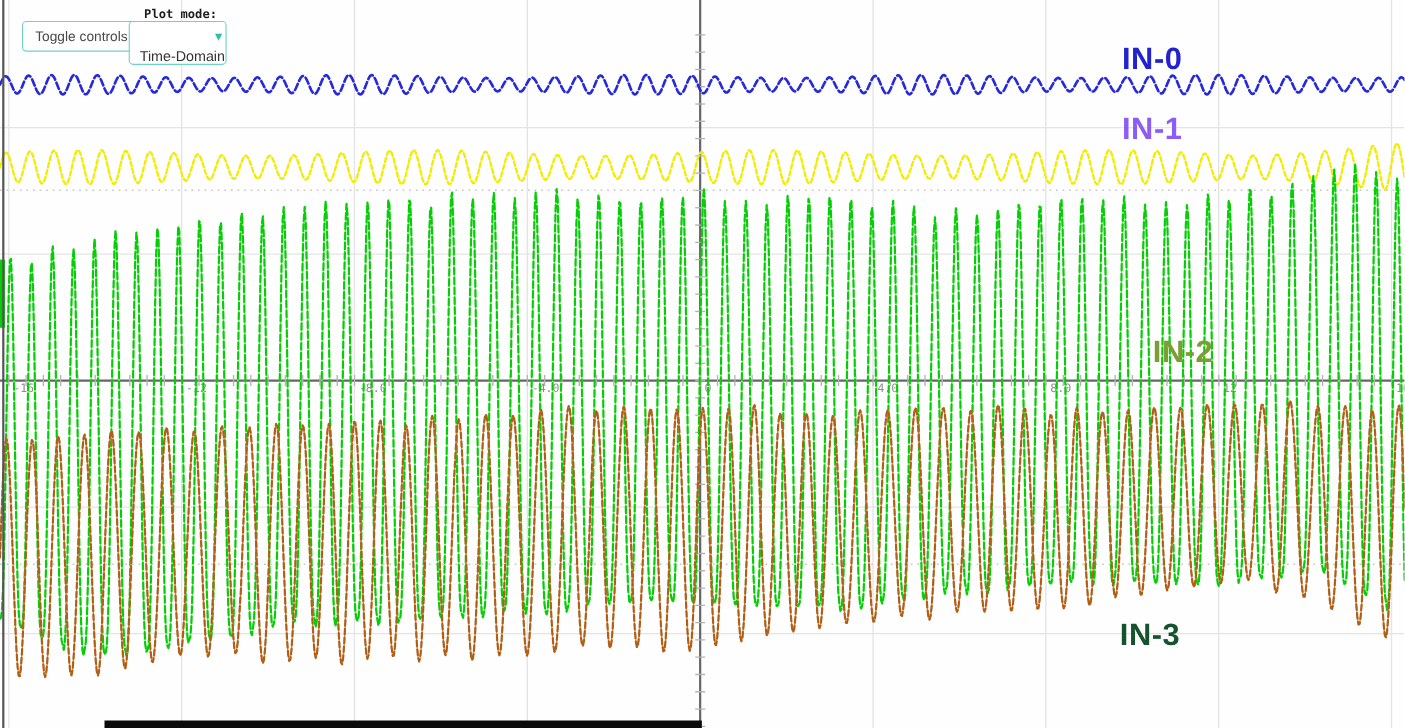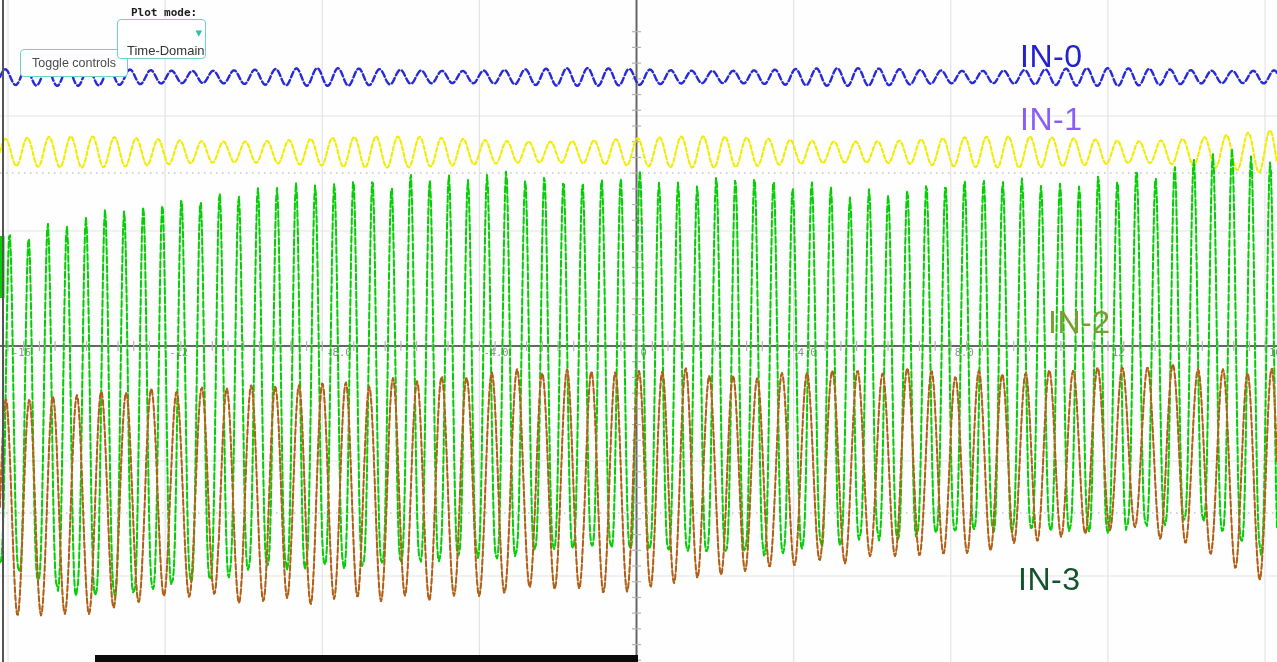--- a/index.html
+++ b/index.html
@@ -4,30 +4,30 @@
 <style>
   html,body{margin:0;padding:0;background:#fff;}
   #app{position:relative;width:1277px;height:662px;background:#fffefe;overflow:hidden;
        font-family:"Liberation Sans",sans-serif;}
   #scope-svg{position:absolute;left:0;top:0;}
   .left-border{position:absolute;left:2px;top:0;width:2px;height:662px;background:#555;}
   
   #controls{position:absolute;left:0;top:0;width:700px;height:60px;}
   .btn{position:absolute;left:20px;top:19px;height:28px;padding:0 11px;background:#fff;
        border:1.5px solid #6fd2c8;border-radius:4px;color:#4a4a4a;font-size:12.5px;
-       font-family:"Liberation Sans",sans-serif;display:flex;align-items:center;box-sizing:border-box;margin-top:30px;}
+       font-family:"Liberation Sans",sans-serif;display:flex;align-items:center;box-sizing:border-box;}
   .plot-mode-label{position:absolute;left:119px;top:6px;font-family:"DejaVu Sans Mono",monospace;
        font-size:11px;font-weight:bold;color:#1c1c1c;padding-left:12px;}
   .select{position:absolute;left:117px;top:19px;width:89px;height:40px;background:#fff;
        border:1.5px solid #6fd2c8;border-radius:4px;color:#333;font-size:13px;
        display:flex;align-items:flex-end;padding-left:9px;box-sizing:border-box;}
   .select .caret{position:absolute;right:3px;top:6px;color:#2bbfae;font-size:13px;line-height:13px;}
   .status{position:absolute;left:212px;top:26px;font-size:13.5px;font-weight:bold;color:#191919;white-space:nowrap;}
   
-  .ch-label{position:absolute;font-size:32px;font-weight:400;letter-spacing:.5px;white-space:nowrap;}
+  .ch-label{position:absolute;font-size:28px;font-weight:700;letter-spacing:.5px;white-space:nowrap;}
   
   #bottom-bar{position:absolute;background:#0b0b0b;}
 </style>
 </head>
 <body>
 
 <div id="app">
   <svg id="scope-svg" width="1277" height="662">
       <g>
         <line x1="8" y1="0" x2="8" y2="662" stroke="#e4e4e4" stroke-width="1.2"></line>

